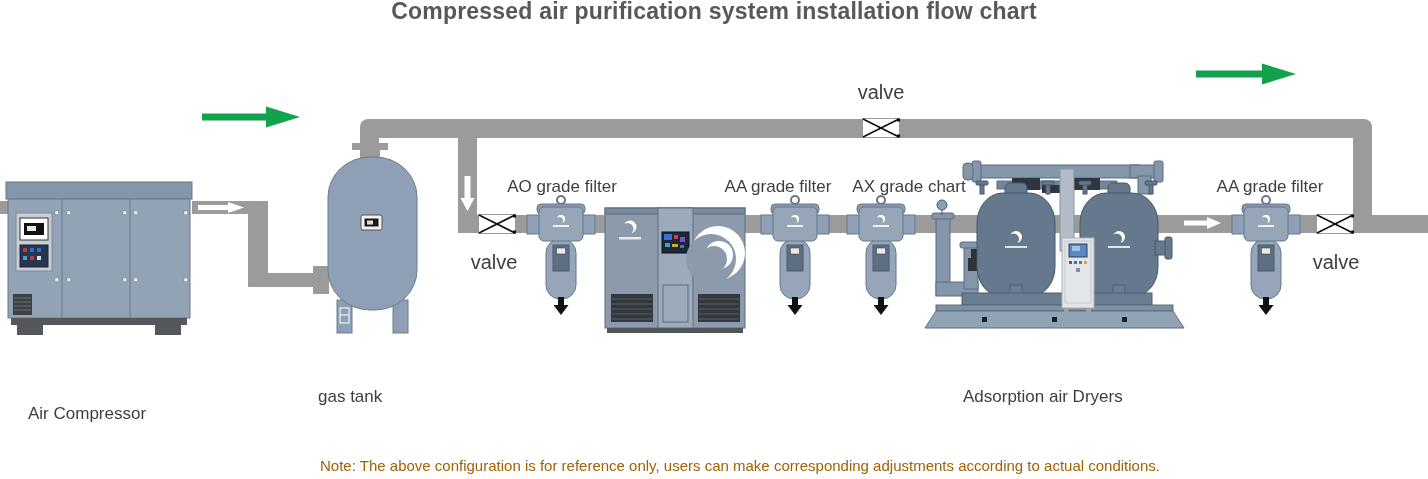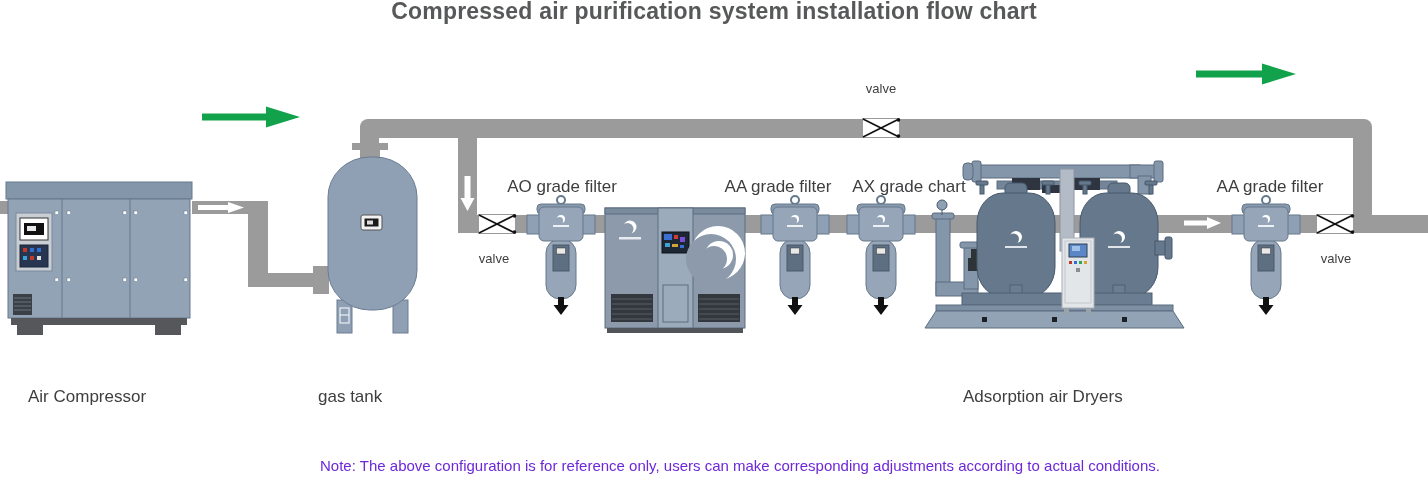--- a/index.html
+++ b/index.html
@@ -5,23 +5,23 @@
   * { margin:0; padding:0; box-sizing:border-box; }
   html,body { background:#ffffff; }
   body { font-family:"Liberation Sans", sans-serif; }
   .stage { position:relative; width:1428px; height:479px; background:#fff; overflow:hidden; }
   .title { position:absolute; left:0; top:-2px; width:100%; text-align:center;
            font-size:23px; font-weight:bold; color:var(--title-text,#575859); letter-spacing:.2px; }
   .pipe { position:absolute; background:var(--pipe,#9b9b9b); }
   .abs  { position:absolute; overflow:visible; }
   .lbl  { position:absolute; font-size:17px; color:var(--text,#3e3e40); white-space:nowrap; }
   .lbl.c { transform:translateX(-50%);text-align:right; }
-  .vlbl { position:absolute; font-size:13px; color:var(--text,#3e3e40); white-space:nowrap; transform:translateX(-50%); }
+  .vlbl { position:absolute; font-size:20px; color:var(--text,#3e3e40); white-space:nowrap; transform:translateX(-50%); }
   .note { position:absolute; left:52px; width:1376px; top:457px; text-align:center;
-          font-size:15px; color:#6d28d9; }
+          font-size:15px; color:#a16207; }
   .green-arrow polygon { fill:var(--green-arrow,#12a24b); }
   .white-arrow polygon { fill:#ffffff; }
 </style>
 </head>
 <body>
 
 <div class="stage">
 
   <div class="title">Compressed air purification system installation flow chart</div>
 
@@ -318,19 +318,19 @@
 
   <div class="lbl c" style="left:562px;top:177px">AO grade filter</div>
   <div class="lbl c" style="left:778px;top:177px">AA grade filter</div>
   <div class="lbl c" style="left:909px;top:177px">AX grade chart</div>
   <div class="lbl c" style="left:1270px;top:177px">AA grade filter</div>
 
   <div class="vlbl" style="left:494px;top:251px">valve</div>
   <div class="vlbl" style="left:881px;top:81px">valve</div>
   <div class="vlbl" style="left:1336px;top:251px">valve</div>
 
-  <div class="lbl" style="left:28px;top:387px">Air Compressor</div>
+  <div class="lbl" style="left:28px;top:404px">Air Compressor</div>
   <div class="lbl" style="left:318px;top:387px">gas tank</div>
   <div class="lbl" style="left:963px;top:387px">Adsorption air Dryers</div>
 
   <div class="note">Note: The above configuration is for reference only, users can make corresponding adjustments according to actual conditions.</div>
 
 </div>
 
 </body></html>

